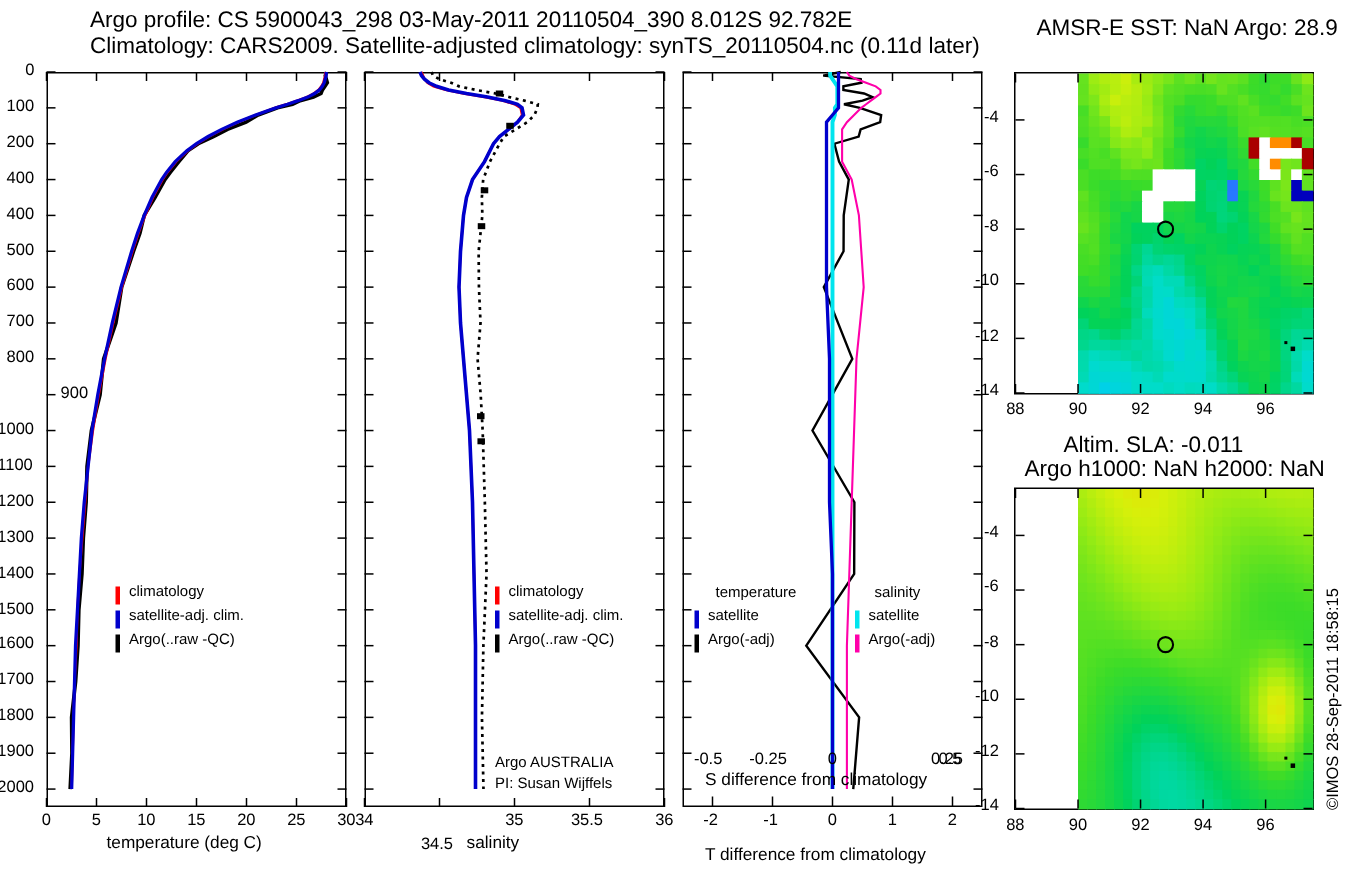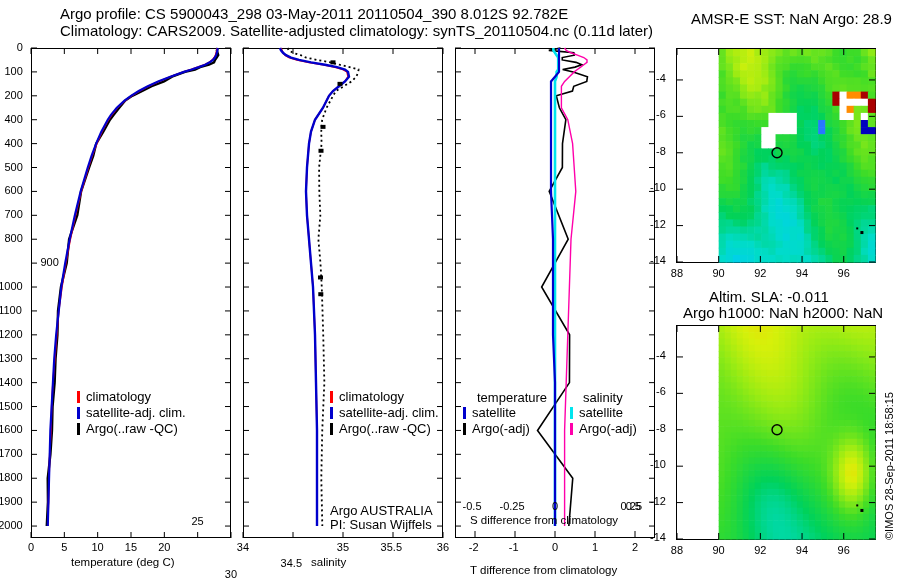--- a/index.html
+++ b/index.html
@@ -2,21 +2,21 @@
 <html><head>
 <meta charset="utf-8">
 <style>
   html,body{margin:0;padding:0;background:#fff;}
   body{width:900px;height:580px;position:relative;overflow:hidden;
        font-family:"Liberation Sans","DejaVu Sans",sans-serif;color:#000;}
   .abs{position:absolute;}
   .ttl{font-size:15px;white-space:nowrap;}
   .axlab{font-size:11.5px;white-space:nowrap;}
   .tick{font-size:11px;white-space:nowrap;}
-  .leg{font-size:13px;white-space:nowrap;}
+  .leg{font-size:10px;white-space:nowrap;}
   .frame{position:absolute;border:1px solid #000;box-sizing:border-box;background:#fff;}
   .swatch{position:absolute;width:3px;}
   svg{display:block;overflow:visible;}
 </style>
 </head>
 <body>
 
 <div class="abs ttl" style="left:60px;top:5px;">Argo profile: CS 5900043_298 03-May-2011 20110504_390 8.012S 92.782E</div>
 <div class="abs ttl" style="left:60px;top:22px;">Climatology: CARS2009. Satellite-adjusted climatology: synTS_20110504.nc (0.11d later)</div>
 
@@ -1946,22 +1946,22 @@
 <div class="abs tick" style="left: -1.8px; top: 423.439px;">1600</div>
 <div class="abs tick" style="left: -1.8px; top: 447.341px;">1700</div>
 <div class="abs tick" style="left: -1.8px; top: 471.244px;">1800</div>
 <div class="abs tick" style="left: -1.8px; top: 495.146px;">1900</div>
 <div class="abs tick" style="left: -1.8px; top: 519.049px;">2000</div>
 <div class="abs tick" style="left: 27.9px; top: 541px;">0</div>
 <div class="abs tick" style="left: 61.2333px; top: 541px;">5</div>
 <div class="abs tick" style="left: 91.4667px; top: 541px;">10</div>
 <div class="abs tick" style="left: 124.8px; top: 541px;">15</div>
 <div class="abs tick" style="left: 158.133px; top: 541px;">20</div>
-<div class="abs tick" style="left: 191.467px; top: 515px; text-align: right;">25</div>
-<div class="abs tick" style="left: 224.8px; top: 568px;">30</div>
+<div class="abs tick" style="left: 191.467px; top: 541px; text-align: right;">25</div>
+<div class="abs tick" style="left: 224.8px; top: 541px;">30</div>
 <div class="abs tick" style="left: 236.8px; top: 541px;">34</div>
 <div class="abs tick" style="left: 280.6px; top: 557px;">34.5</div>
 <div class="abs tick" style="left: 336.8px; top: 541px;">35</div>
 <div class="abs tick" style="left: 380.6px; top: 541px;">35.5</div>
 <div class="abs tick" style="left: 436.8px; top: 541px;">36</div>
 <div class="abs tick" style="left: 462.6px; top: 500px;">-0.5</div>
 <div class="abs tick" style="left: 499.5px; top: 500px;">-0.25</div>
 <div class="abs tick" style="left: 551.9px; top: 500px;">0</div>
 <div class="abs tick" style="left: 582.6px; top: 500px; margin-left: 38px;">0.25</div>
 <div class="abs tick" style="left: 625.7px; top: 500px;">0.5</div>

